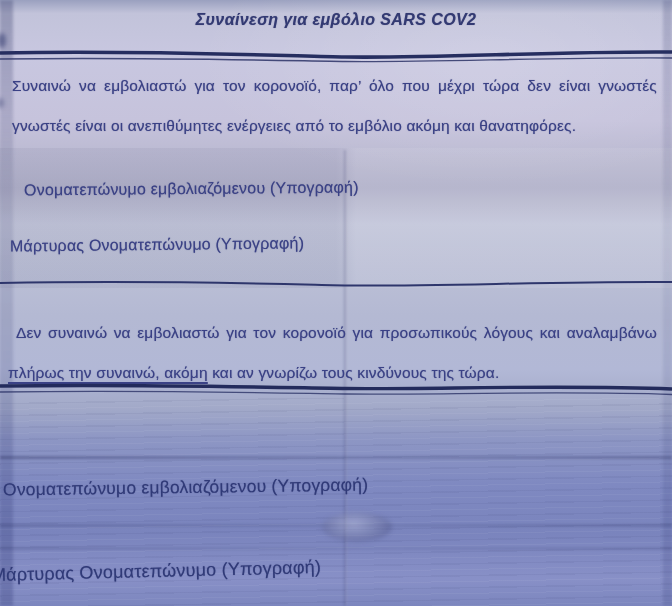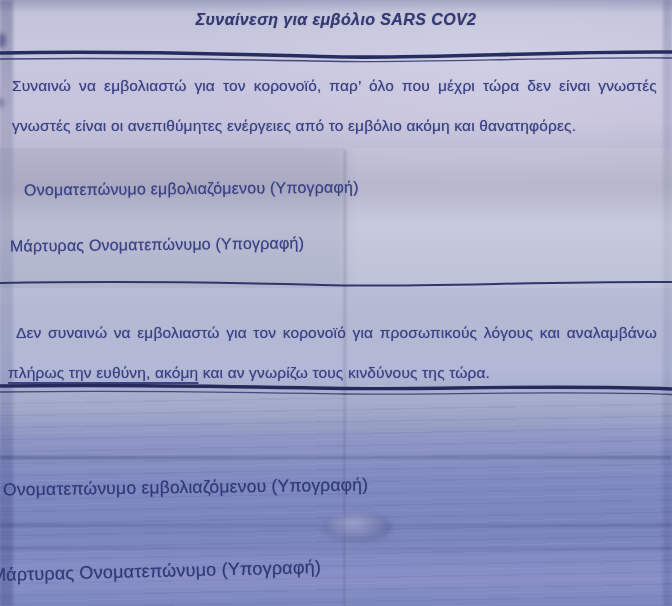--- a/index.html
+++ b/index.html
@@ -92,21 +92,21 @@
   <div class="para ink" style="top:106px;">γνωστές είναι οι ανεπιθύμητες ενέργειες από το εμβόλιο ακόμη και θανατηφόρες.</div>
 
   <div class="sig ink" style="left:24px;top:180px;transform:rotate(-0.5deg);">Ονοματεπώνυμο εμβολιαζόμενου (Υπογραφή)</div>
   <div class="sig ink" style="left:10px;top:236px;transform:rotate(-0.6deg);">Μάρτυρας Ονοματεπώνυμο (Υπογραφή)</div>
 
   <svg class="rule" style="top:277px;" width="672" height="12" viewBox="0 0 672 12">
     <path d="M0,6 C180,3 310,8 350,8.5 C430,9.5 570,4 672,5" stroke="#2e366c" stroke-width="2" fill="none"></path>
   </svg>
 
   <div class="para ink jfull" style="top:313px;left:8px;margin-left:8px;">Δεν συναινώ να εμβολιαστώ για τον κορονοϊό για προσωπικούς λόγους και αναλαμβάνω</div>
-  <div class="para ink" style="top:353px;left:8px;"><span class="ul">πλήρως την ευθύνη, ακόμη</span><span> και αν γνωρίζω τους κινδύνους της τώρα.</span></div>
+  <div class="para ink" style="top:353px;left:8px;"><span class="ul">πλήρως την συναινώ, ακόμη</span><span> και αν γνωρίζω τους κινδύνους της τώρα.</span></div>
 
   <svg class="rule" style="top:381px;" width="672" height="18" viewBox="0 0 672 18">
     <path d="M0,5 C150,3 300,7 345,7.5 C430,8.5 560,3.5 672,8" stroke="#232b5c" stroke-width="3.4" fill="none"></path>
     <path d="M0,11 C160,9 300,12.5 345,13 C430,14 560,9.5 672,13.5" stroke="#2b3266" stroke-width="1.3" fill="none" opacity="0.8"></path>
   </svg>
 
   <div class="sig sig-big ink" style="left:3px;top:477px;transform:rotate(-0.8deg);">Ονοματεπώνυμο εμβολιαζόμενου (Υπογραφή)</div>
   <div class="sig sig-big ink" style="left:-9px;top:561px;transform:rotate(-1.4deg);font-size:18px;">Μάρτυρας Ονοματεπώνυμο (Υπογραφή)</div>
 
 </div>

